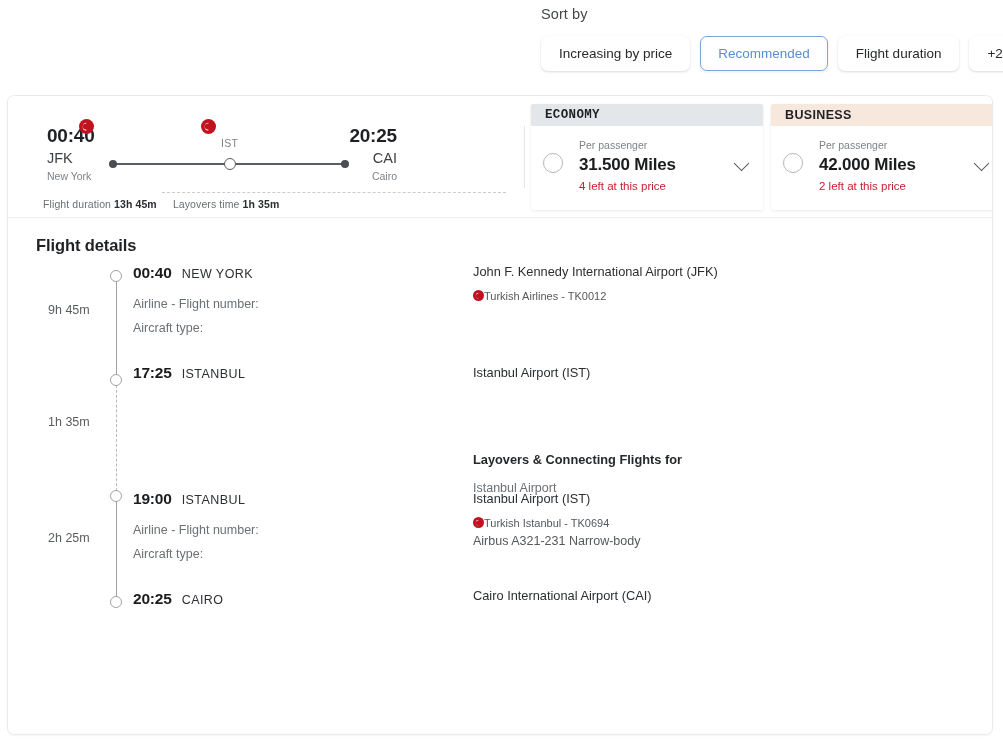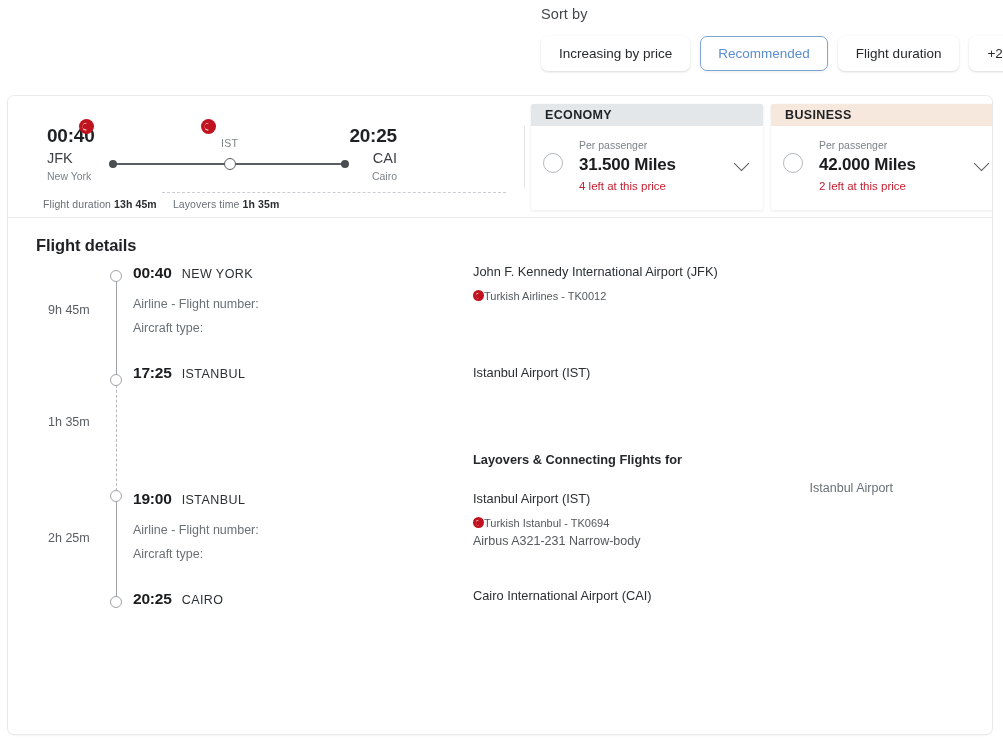--- a/index.html
+++ b/index.html
@@ -140,21 +140,21 @@
     box-shadow: 0 1px 3px rgba(16,24,40,.09);
     overflow: hidden;
   }
   .fare.economy  { left: 523px; width: 232px; }
   .fare.business { left: 763px; width: 232px; }
   .fare-head {
     height: 22px; display: flex; align-items: center;
     padding-left: 14px;
     font-size: 12.5px; font-weight: bold; color: #1f2124; letter-spacing: .35px;
   }
-  .fare.economy  .fare-head { background: #e3e7ea; }
+  .fare.economy  .fare-head { background: #e3e7ea; font-family: Liberation Mono, monospace; }
   .fare.business .fare-head { background: #f7e8dd; }
 
   .fare-body { position: relative; height: 84px; }
   .radio {
     position: absolute; left: 12px; top: 27px;
     width: 20px; height: 20px; border-radius: 50%;
     border: 1.3px solid #b4b8bd; background: #fff; cursor: pointer;
   }
   .fare-texts { position: absolute; left: 48px; top: 13px; }
   .fare-per   { font-size: 10.5px; color: #7d8288; line-height: 1.2; }
@@ -201,21 +201,21 @@
 
   .rcol { position: absolute; left: 340px; width: 420px; }
   .r-airport { font-size: 12.8px; color: #2b2e31; line-height: 1.3; }
   .r-airline {
     display: flex; align-items: center; 
     font-size: 11px; color: #55585c; margin-top: 9px;
   }
   .r-airline .tk-logo { width: 11px; height: 11px; flex: 0 0 11px; }
   .r-aircraft { font-size: 12.5px; color: #55585c; margin-top: 5px; }
   .r-lay-title { font-size: 12.8px; font-weight: bold; color: #26292c; }
-  .r-lay-sub { font-size: 12.5px; color: #6b7075; margin-top: 14px; text-align: right; }
+  .r-lay-sub { font-size: 12.5px; color: #6b7075; margin-top: 14px; }
 </style>
 </head>
 <body>
 
 <div class="page">
 
   <div class="sortbar">
     <div class="sortbar-label">Sort by</div>
     <div class="sort-buttons">
       <div class="sort-btn">

